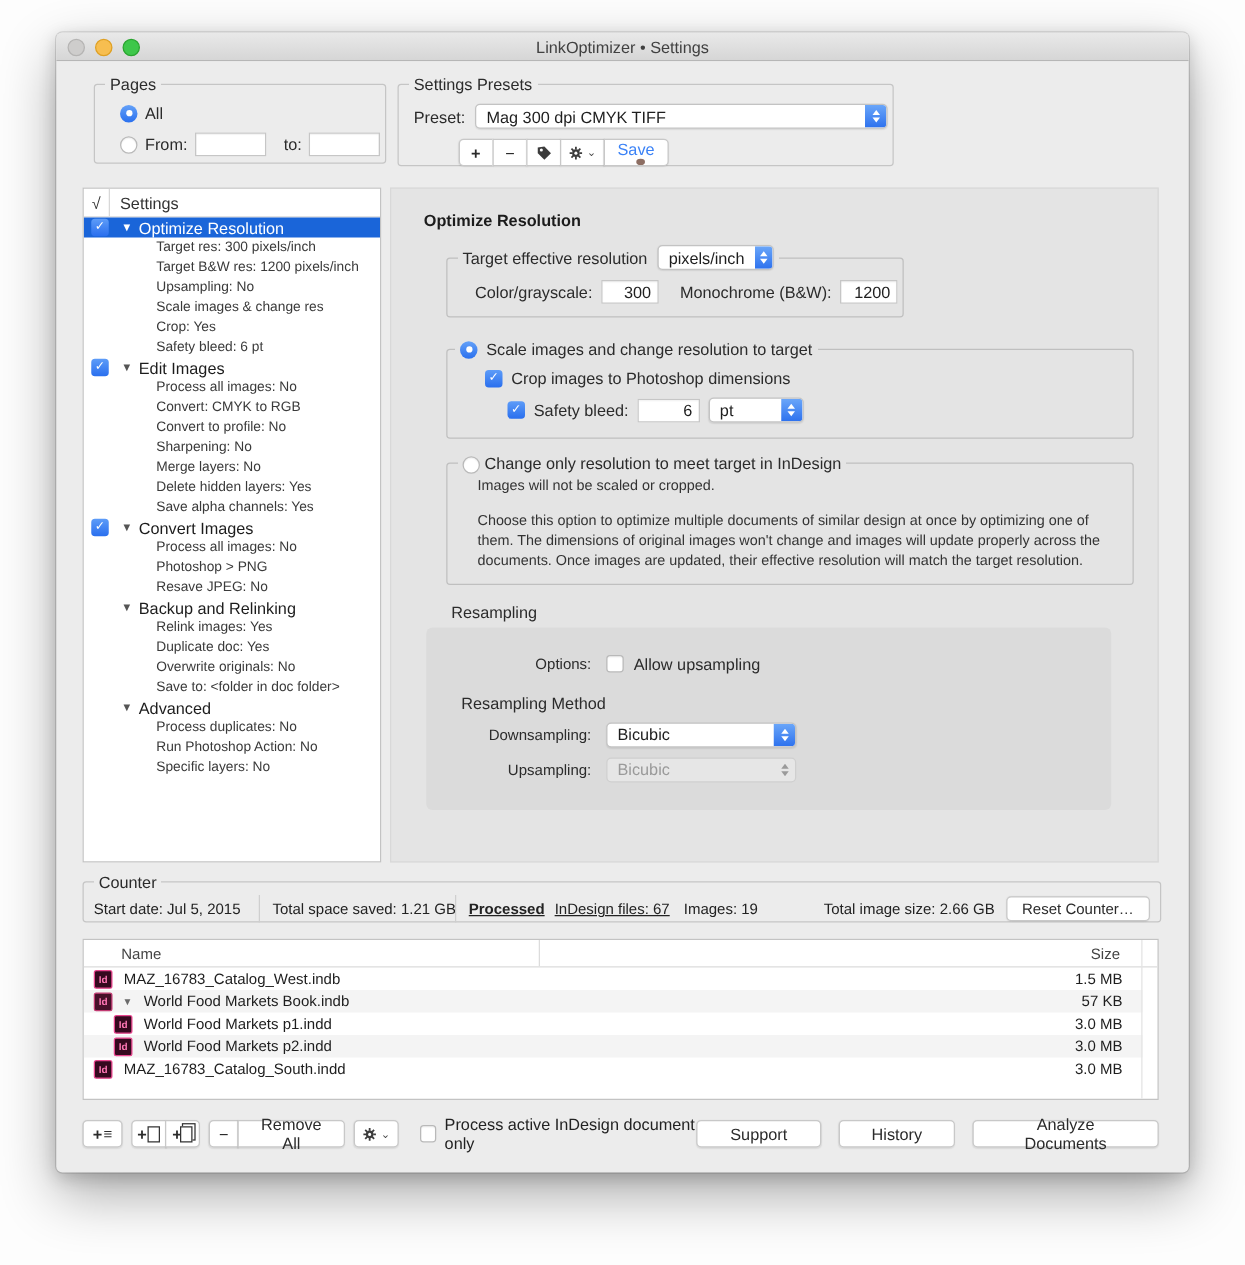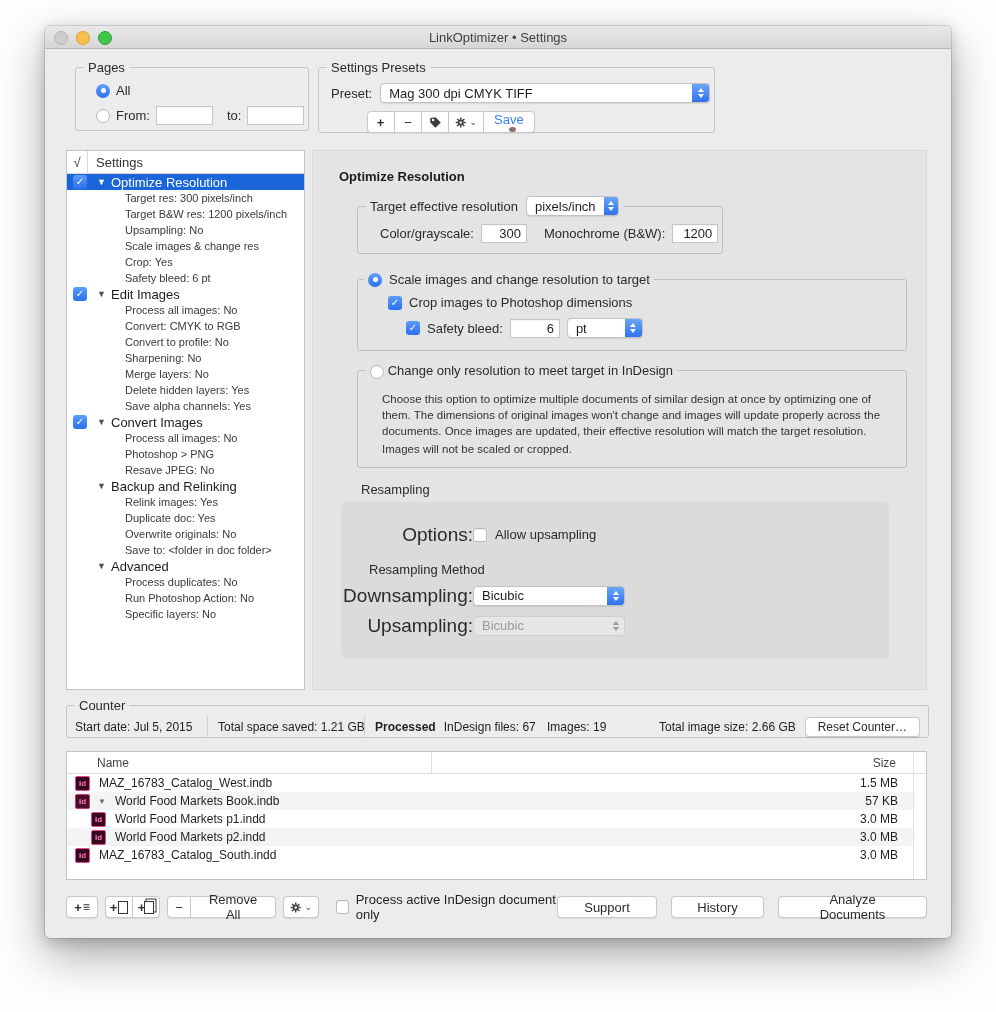--- a/index.html
+++ b/index.html
@@ -84,30 +84,30 @@
   .opt-row{display:flex;align-items:center;gap:7px;}
   .crop-row{margin:8px 0 0 30px;}
   .bleed-row{margin:8px 0 12px 48px;}
   .fs-change{margin:12px 0 0 44px;width:550px;box-sizing:border-box;padding-bottom:10px;}
   .desc{font-size:11.5px;color:#333;margin:2px 0 0 24px;width:505px;line-height:1.4;}
   .desc.p2{margin-top:12px;}
   .resamp-wrap{margin:14px 0 0 28px;}
   .resamp-label{font-size:13px;color:#2b2b2b;margin-left:20px;}
   .resamp-box{margin-top:5px;width:548px;background:#dbdbdb;border-radius:5px;padding:14px 0 22px 0;}
   .r-row{display:flex;align-items:center;margin-top:8px;}
-  .r-row .rlab{width:132px;text-align:right;font-size:19px;color:#2b2b2b;margin-right:0;}
+  .r-row .rlab{width:132px;text-align:right;font-size:12px;color:#2b2b2b;margin-right:12px;}
   .r-method{font-size:13px;color:#2b2b2b;margin:16px 0 4px 28px;}
   
   .counter-box{left:21px;top:672px;width:861px;height:38px;}
   .counter-row{display:flex;align-items:center;height:22px;margin-top:3px;font-size:12px;color:#222;}
   .cseg{white-space:nowrap;box-sizing:border-box;}
   .cseg b{font-weight:700;margin-right:8px;}
   .cseg-0{width:140px;padding-left:8px;}
   .cseg-1{width:156px;padding-left:10px;}
-  .cseg-2{width:182px;padding-left:10px;}
+  .cseg-2{width:182px;padding-left:10px;text-decoration:underline;}
   .cseg-3{width:112px;}
   .cseg-4{flex:1;}
   .cdiv{width:1px;height:22px;background:#cfcfcf;}
   .reset-btn{height:20px;padding:0 12px;margin-right:8px;font-size:12px;}
   
   .ftable{position:absolute;left:21px;top:725px;width:861px;height:129px;background:#fff;border:1px solid #c3c3c3;box-sizing:border-box;overflow:hidden;}
   .fhead{height:21px;border-bottom:1px solid #dcdcdc;display:flex;align-items:center;font-size:12px;color:#444;position:relative;}
   .fhead .nh{padding-left:30px;}
   .fhead .sh{position:absolute;right:30px;}
   .col-div1{position:absolute;left:364px;top:0;width:1px;height:21px;background:#dcdcdc;}
@@ -377,22 +377,22 @@
             </span>
         </span>
       </div>
     </fieldset>
 
     <fieldset class="fs-change">
       <legend>
         <span class="radio off"></span>
         <span class="ctl-label">Change only resolution to meet target in InDesign</span>
       </legend>
+      <div class="desc">Images will not be scaled or cropped.</div>
       <div class="desc p2">Choose this option to optimize multiple documents of similar design at once by optimizing one of them. The dimensions of original images won't change and images will update properly across the documents. Once images are updated, their effective resolution will match the target resolution.</div>
-      <div class="desc">Images will not be scaled or cropped.</div>
     </fieldset>
 
     <div class="resamp-wrap">
       <div class="resamp-label">Resampling</div>
       <div class="resamp-box">
         <div class="r-row">
           <span class="rlab">Options:</span>
           <span class="cb un"></span>
           <span class="ctl-label" style="margin-left:8px">Allow upsampling</span>
         </div>

